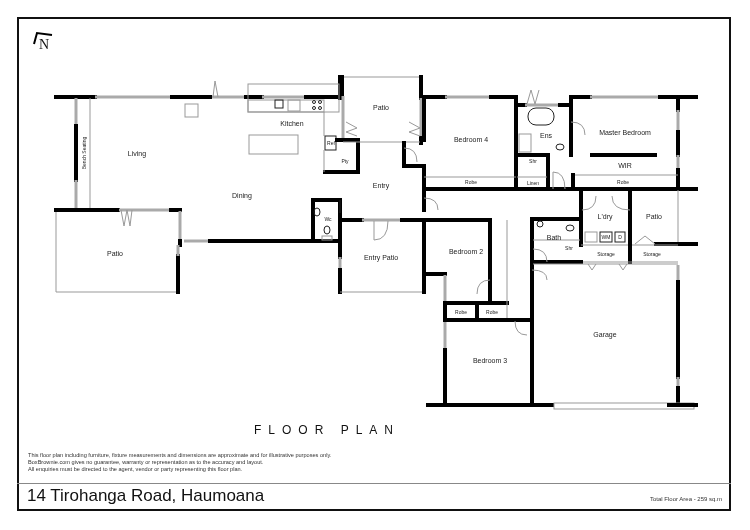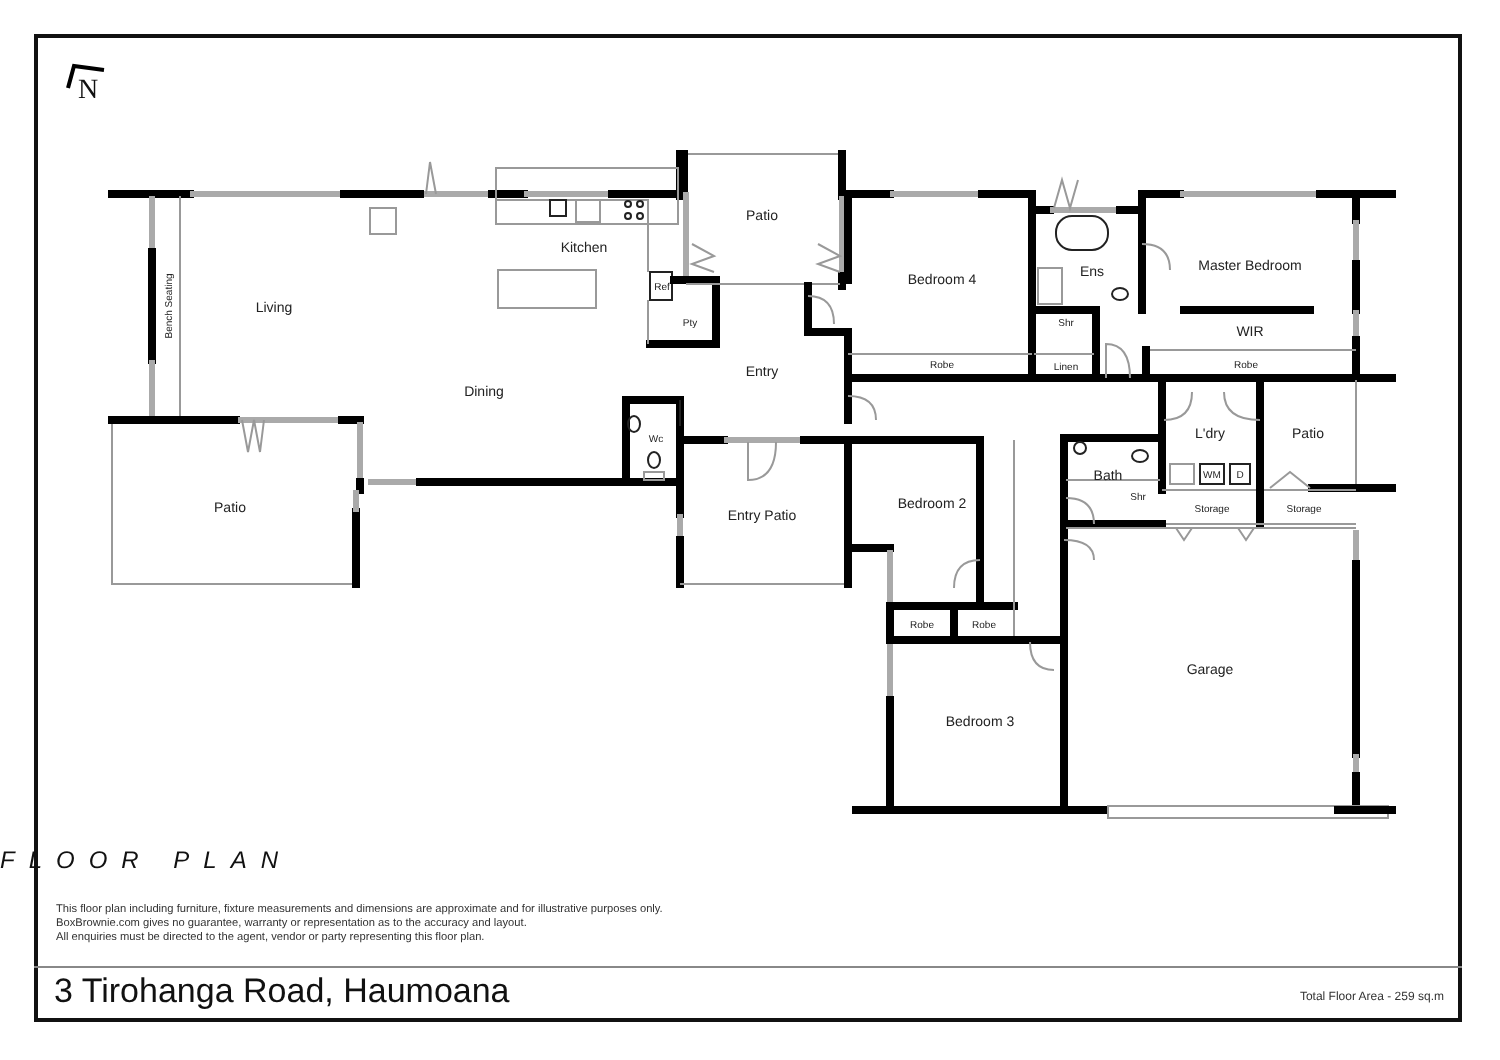--- a/index.html
+++ b/index.html
@@ -5,21 +5,21 @@
   html, body { margin:0; padding:0; background:#ffffff; }
   body { width:750px; height:530px; position:relative; overflow:hidden; font-family:"Liberation Sans", sans-serif; color:#111; }
   #frame { position:absolute; left:17px; top:17px; width:714px; height:494px; border:2px solid #111; box-sizing:border-box; }
   #plan { position:absolute; left:0; top:0; }
   .room-label { font-family:"Liberation Sans", sans-serif; font-size:7px; fill:#222; text-anchor:middle; }
   .small-label { font-family:"Liberation Sans", sans-serif; font-size:5px; fill:#222; text-anchor:middle; }
   .wall { stroke:#000; stroke-width:4; fill:none; stroke-linecap:square; }
   .thin { stroke:#999; stroke-width:1; fill:none; }
   .thinb { stroke:#222; stroke-width:1; fill:none; }
   .win { stroke:#aaa; stroke-width:3; fill:none; }
-  #title-floorplan { position:absolute; left:0; width:654px; top:423px; text-align:left; font-size:12px; letter-spacing:7px;font-style:italic; }
+  #title-floorplan { position:absolute; left:0; width:654px; top:423px; text-align:center; font-size:12px; letter-spacing:7px; }
   #disclaimer { position:absolute; left:28px; top:452px; font-size:5.6px; line-height:7px; color:#333; }
   #footer-divider { position:absolute; left:17px; top:483px; width:714px; height:1px; background:#888; }
   #address { position:absolute; left:27px; top:486px; font-size:17px; color:#111; }
   #area { position:absolute; right:28px; top:496px; font-size:6px; color:#333; }
   #north { position:absolute; left:32px; top:30px; }
 </style>
 </head>
 <body>
 
 <div id="frame"></div>
@@ -223,14 +223,14 @@
 
 <div id="title-floorplan">FLOOR PLAN</div>
 
 <div id="disclaimer">
   <div>This floor plan including furniture, fixture measurements and dimensions are approximate and for illustrative purposes only.</div>
   <div>BoxBrownie.com gives no guarantee, warranty or representation as to the accuracy and layout.</div>
   <div>All enquiries must be directed to the agent, vendor or party representing this floor plan.</div>
 </div>
 
 <div id="footer-divider"></div>
-<div id="address">3 Tirohanga Road, Haumoana</div>
+<div id="address">14 Tirohanga Road, Haumoana</div>
 <div id="area">Total Floor Area  -  259 sq.m</div>
 
 </body></html>

